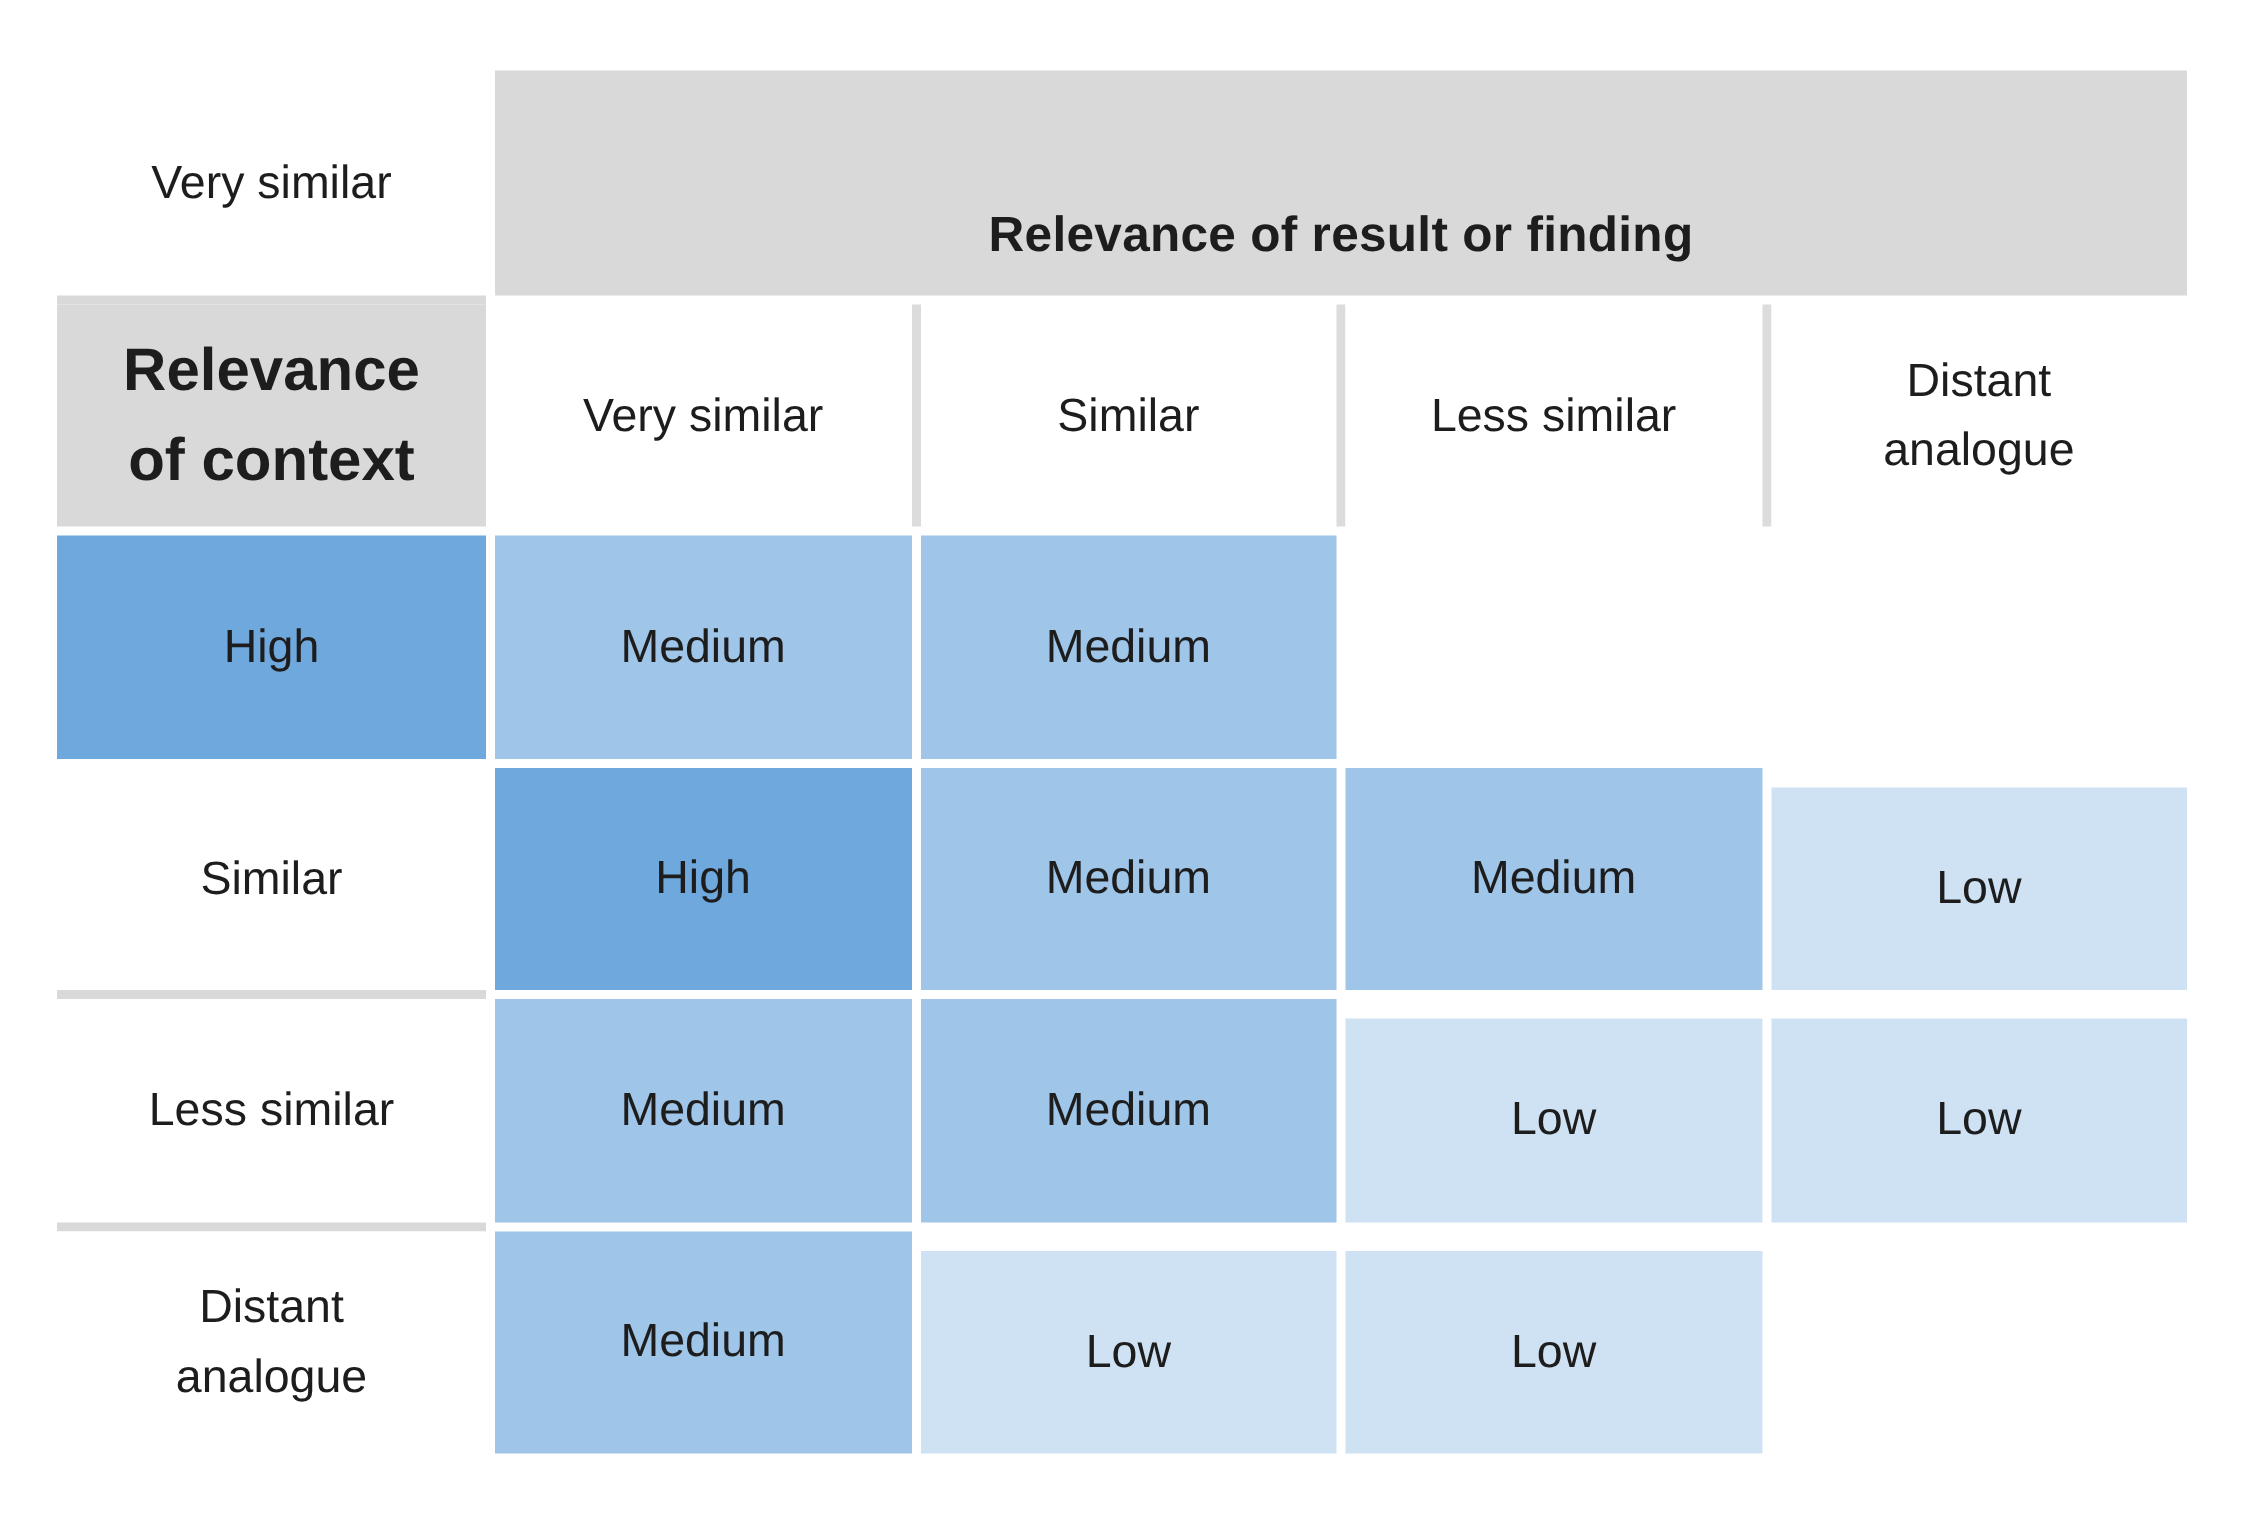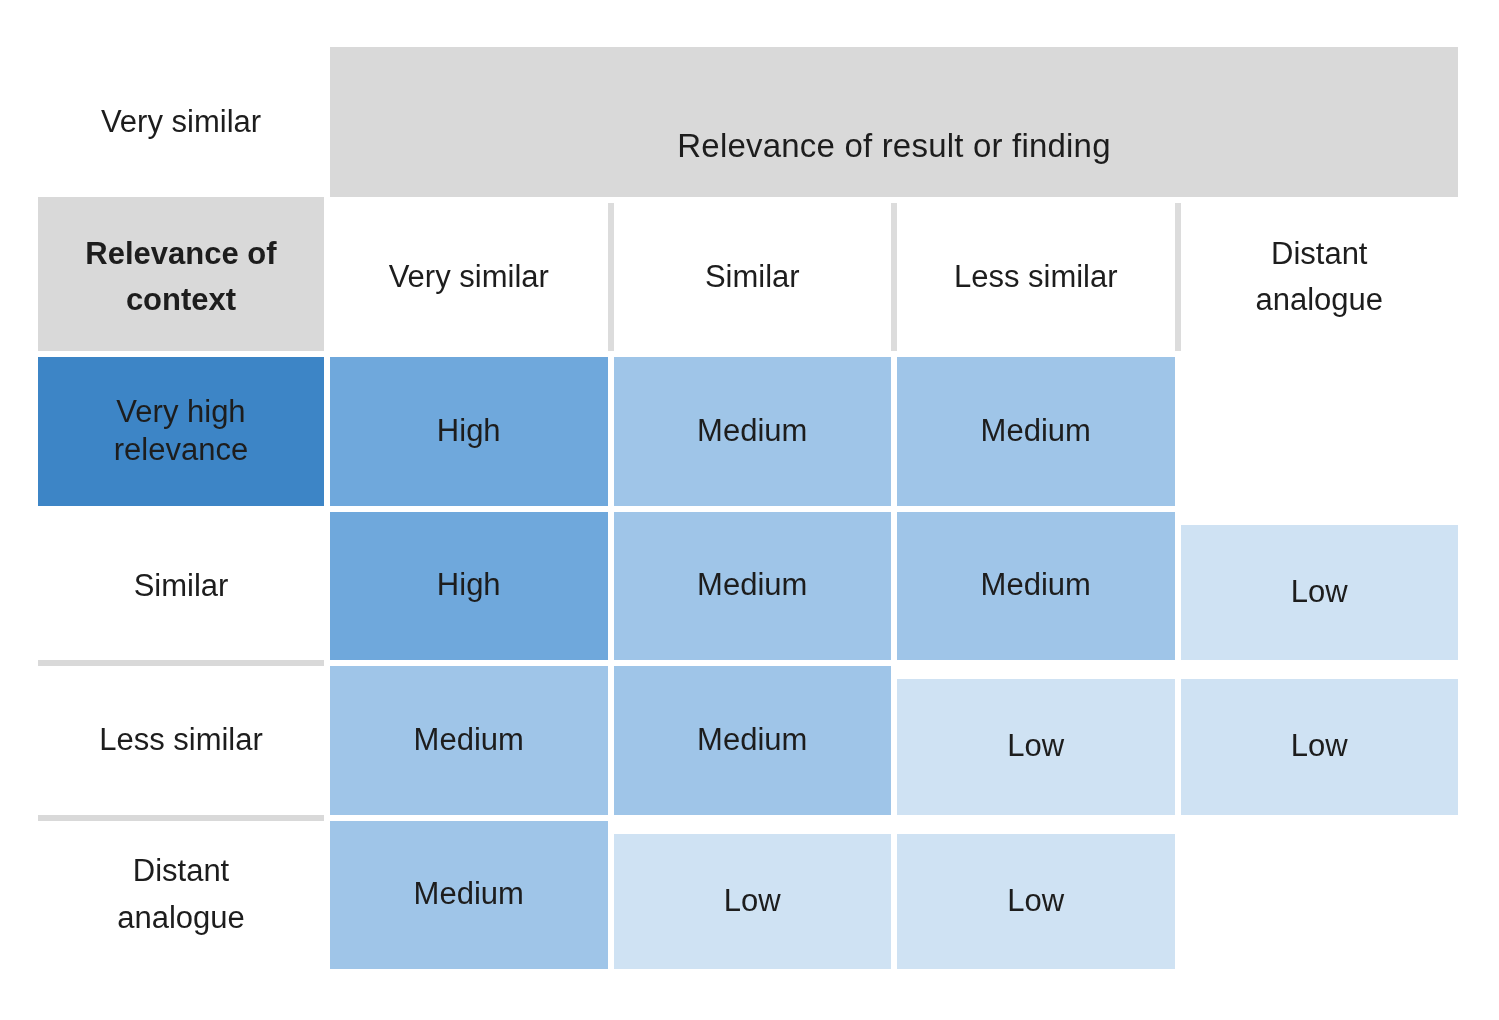--- a/index.html
+++ b/index.html
@@ -23,32 +23,32 @@
     background: #ffffff;
   }
 
   .band-title {
     grid-column: 2 / -1;
     grid-row: 1;
     background: var(--header-gray, #d9d9d9);
     display: flex;
     align-items: flex-end;
     justify-content: center;
-    padding-bottom: 32px;
+    padding-bottom: 22px;
     font-size: 33px;
-    font-weight: normal;
+    font-weight: bold;
     letter-spacing: 0.2px;
   }
 
   .corner {
     grid-column: 1; grid-row: 2;
     background: var(--header-gray, #d9d9d9);
     display: flex; align-items: center; justify-content: center;
     text-align: center;
-    font-size: 31px; font-weight: bold;
+    font-size: 40px; font-weight: bold;
     line-height: 1.5;
     padding: 0 20px;
   }
 
   .col-head {
     grid-row: 2;
     background: #ffffff;
     position: relative;
     display: flex; align-items: center; justify-content: center;
     text-align: center;
@@ -106,21 +106,20 @@
     <div class="band-title">Relevance of result or finding</div>
 
     <div class="corner">Relevance of context</div>
 
     <div class="col-head sep-right">Very similar</div>
     <div class="col-head sep-right">Similar</div>
     <div class="col-head sep-right">Less similar</div>
     <div class="col-head">Distant analogue</div>
 
     <div class="row-head sep-bottom">Very similar</div>
-    <div class="cell" data-level="very-high">Very high relevance</div>
     <div class="cell" data-level="high">High</div>
     <div class="cell" data-level="medium">Medium</div>
     <div class="cell" data-level="medium">Medium</div>
 
     <div class="row-head sep-bottom">Similar</div>
     <div class="cell" data-level="high">High</div>
     <div class="cell" data-level="medium">Medium</div>
     <div class="cell" data-level="medium">Medium</div>
     <div class="cell" data-level="low">Low</div>
 

